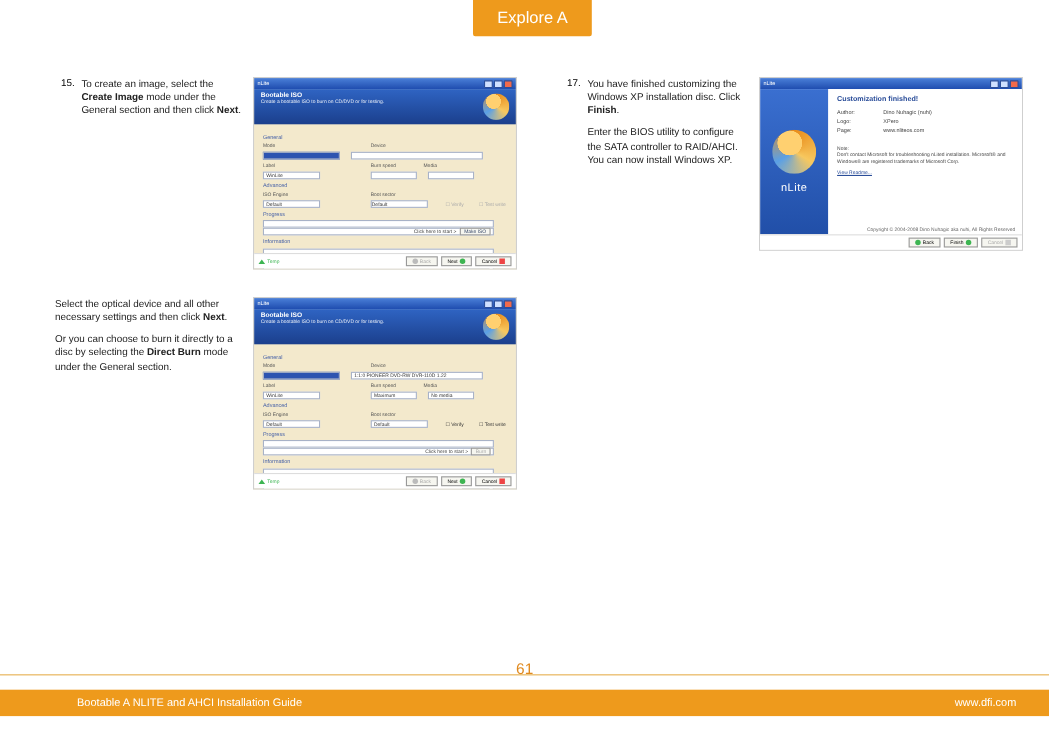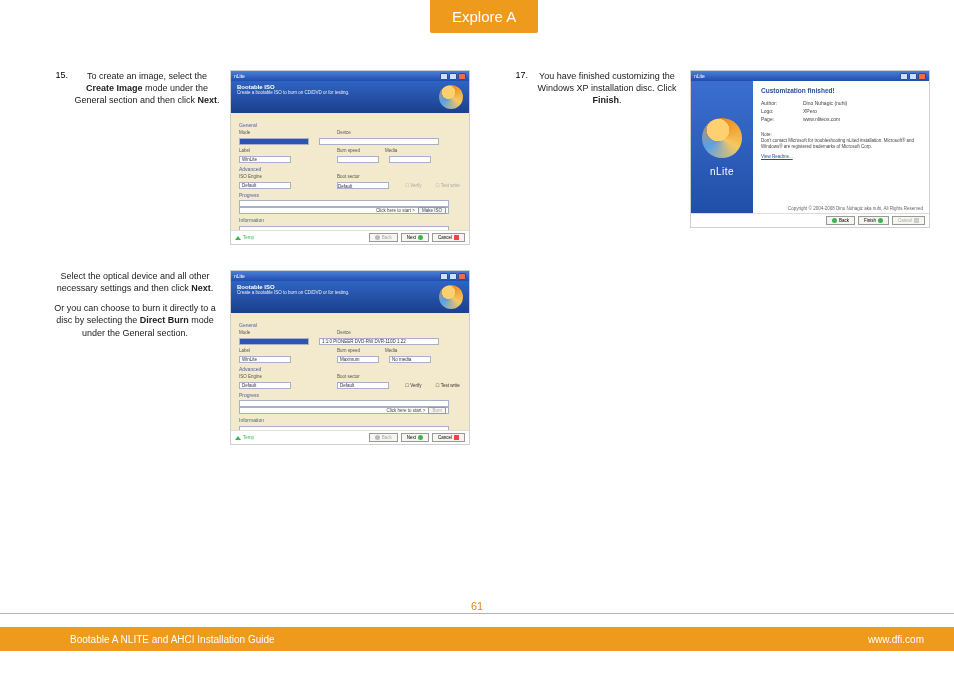--- a/index.html
+++ b/index.html
@@ -32,21 +32,21 @@
   .col { width: 425px; }
   .step {
     display: flex;
     gap: 10px;
     margin-bottom: 25px;
   }
   .step-left { display: flex; gap: 6px; width: 170px; flex-shrink: 0; }
   .step-num { font-size: 9px; width: 18px; text-align: right; flex-shrink: 0; }
   .step-text { font-size: 9px; line-height: 1.35; color: #222; }
   .step-text b { font-weight: bold; }
-  .step-text p { margin-bottom: 8px; text-align: center; }
+  .step-text p { margin-bottom: 8px; }
   .fig {
     width: 240px; height: 175px;
     border: 1px solid #cfcfcf;
     background: #f3e9cc;
     font-size: 5px;
     position: relative;
     overflow: hidden;
     flex-shrink: 0;
   }
   .titlebar {
@@ -123,21 +123,21 @@
     position: absolute;
     left: 0; right: 0;
     top: 613px;
     border-top: 1px solid #e6ae4e;
   }
   .page-num {
     position: absolute;
     top: 600px;
     width: 100%;
     text-align: center;
-    font-size: 11px;
+    font-size: 14px;
     color: #e08a1f;
   }
   .footer {
     position: absolute;
     left: 0; right: 0; top: 627px;
     height: 24px;
     background: #ee9a1c;
     color: #fff;
     display: flex;
     justify-content: space-between;
@@ -362,20 +362,21 @@
   </div>
 
   <div class="col">
     <div class="step">
       <div class="step-left">
         <div class="step-num">17.</div>
         <div class="step-text">
           <p>
             <span>You have finished customizing the Windows XP installation disc. Click </span><b>Finish</b><span>.</span>
           </p>
+          <p>Enter the BIOS utility to configure the SATA controller to RAID/AHCI. You can now install Windows XP.</p>
         </div>
       </div>
 
       <div class="fig-fin">
         <div class="titlebar">
           <span>nLite</span>
           <div class="wbtns">
               <div class="wbtn"></div>
               <div class="wbtn"></div>
               <div class="wbtn x"></div>

